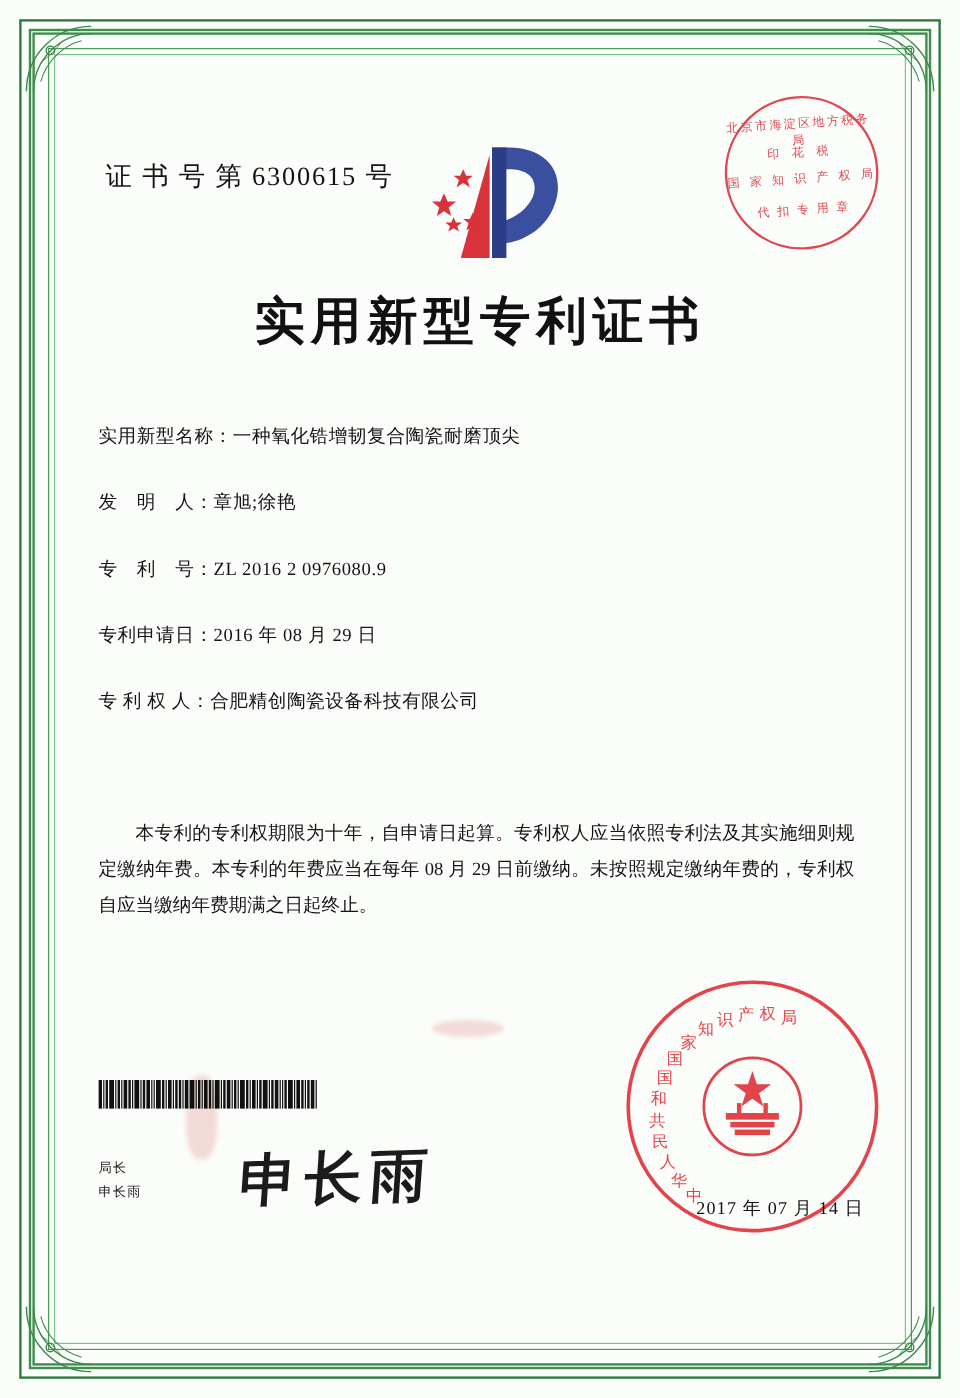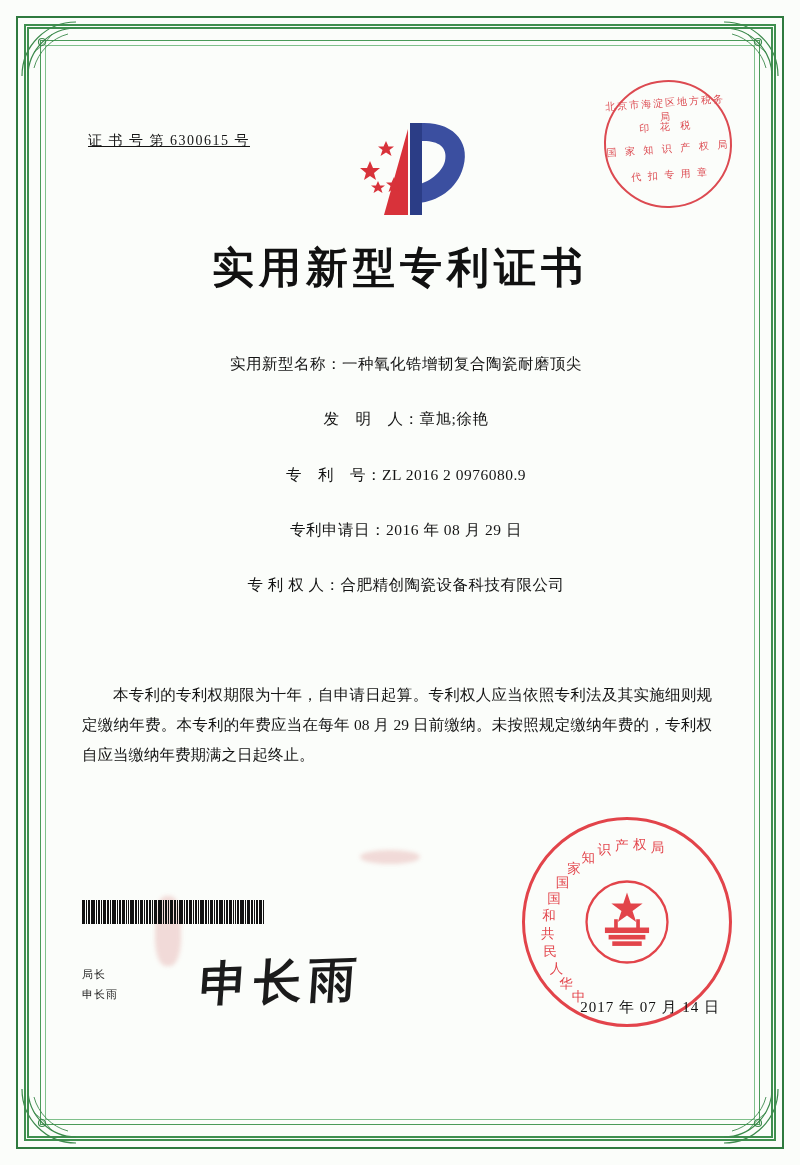--- a/index.html
+++ b/index.html
@@ -67,25 +67,24 @@
     left: 60px;
     top: 60px;
     right: 60px;
     bottom: 60px;
   }
 
   .cert-number {
     position: absolute;
     left: 28px;
     top: 72px;
-    font-size: 14px;
+    font-size: 22px;
     letter-spacing: 1.5px;
     color: #141414;
     font-family: "Liberation Serif", "DejaVu Serif", serif;
-    text-decoration: underline;
   }
 
   
   .logo {
     position: absolute;
     left: 272px;
     top: 55px;
     width: 150px;
     height: 110px;
   }
@@ -135,21 +134,20 @@
     left: 22px;
     right: 10px;
     top: 292px;
   }
   .field-row {
     margin-bottom: 32px;
     font-size: 15.5px;
     line-height: 1.5;
     color: #141414;
     white-space: nowrap;
-    text-align: center;
   }
   .field-label {
     display: inline;
     letter-spacing: 0.5px;
   }
   .field-value {
     display: inline;
     letter-spacing: 0.5px;
   }
 

